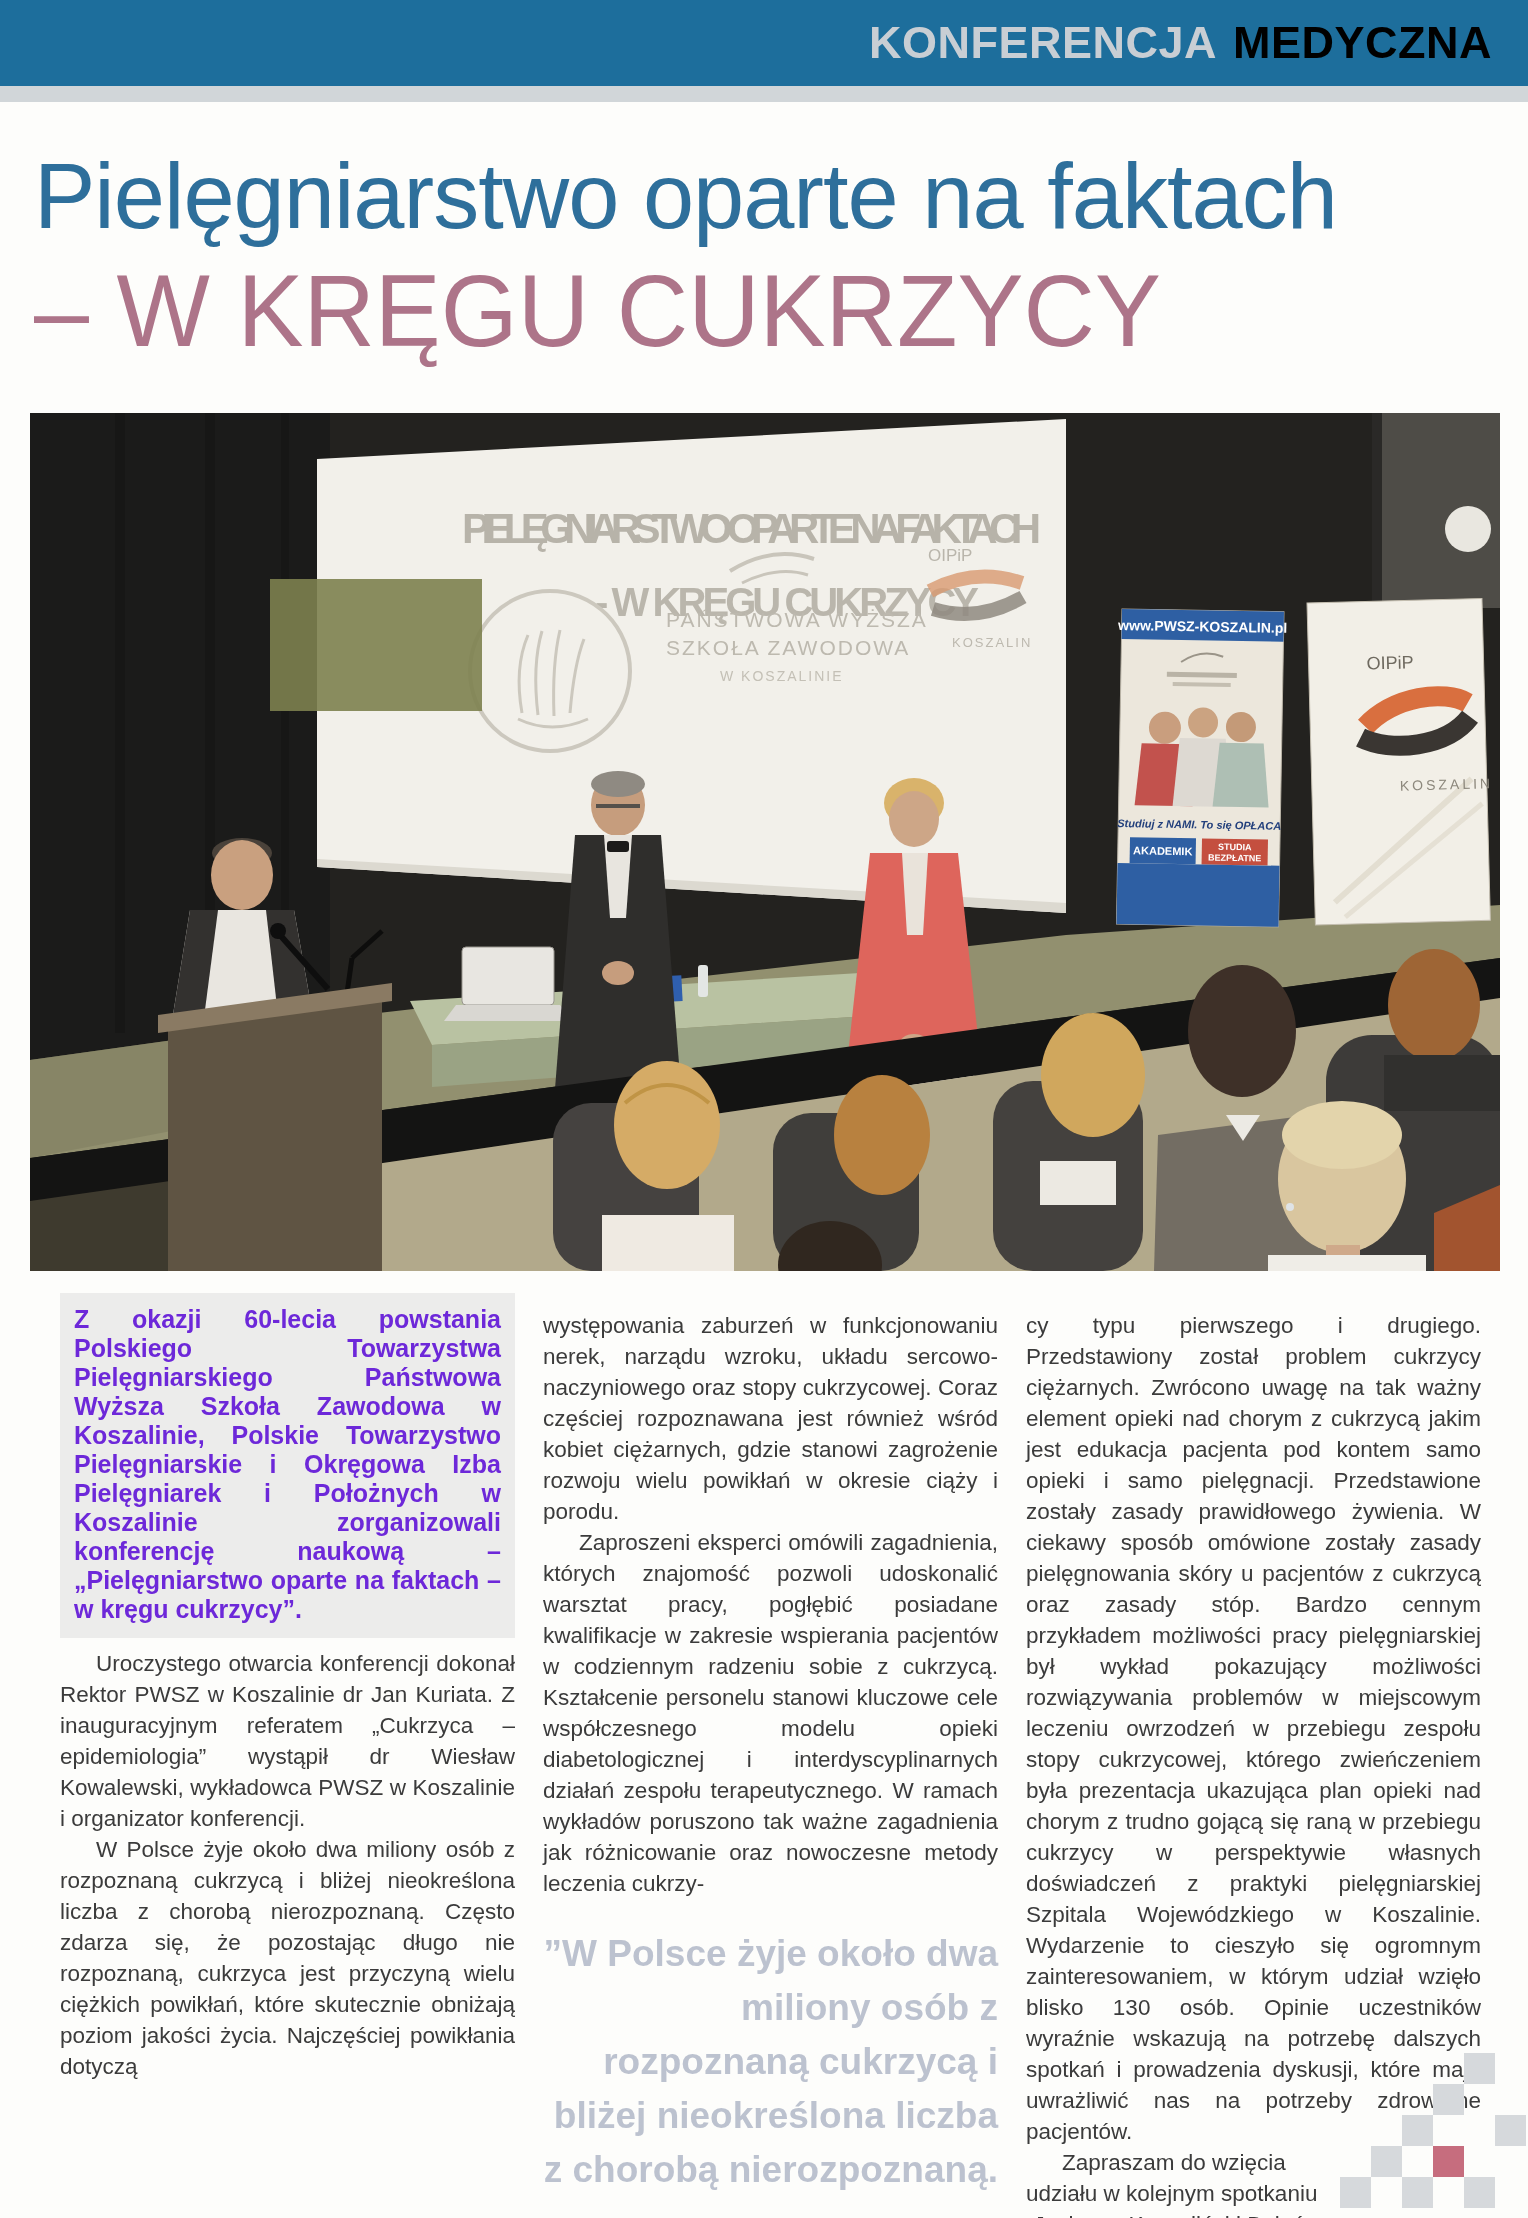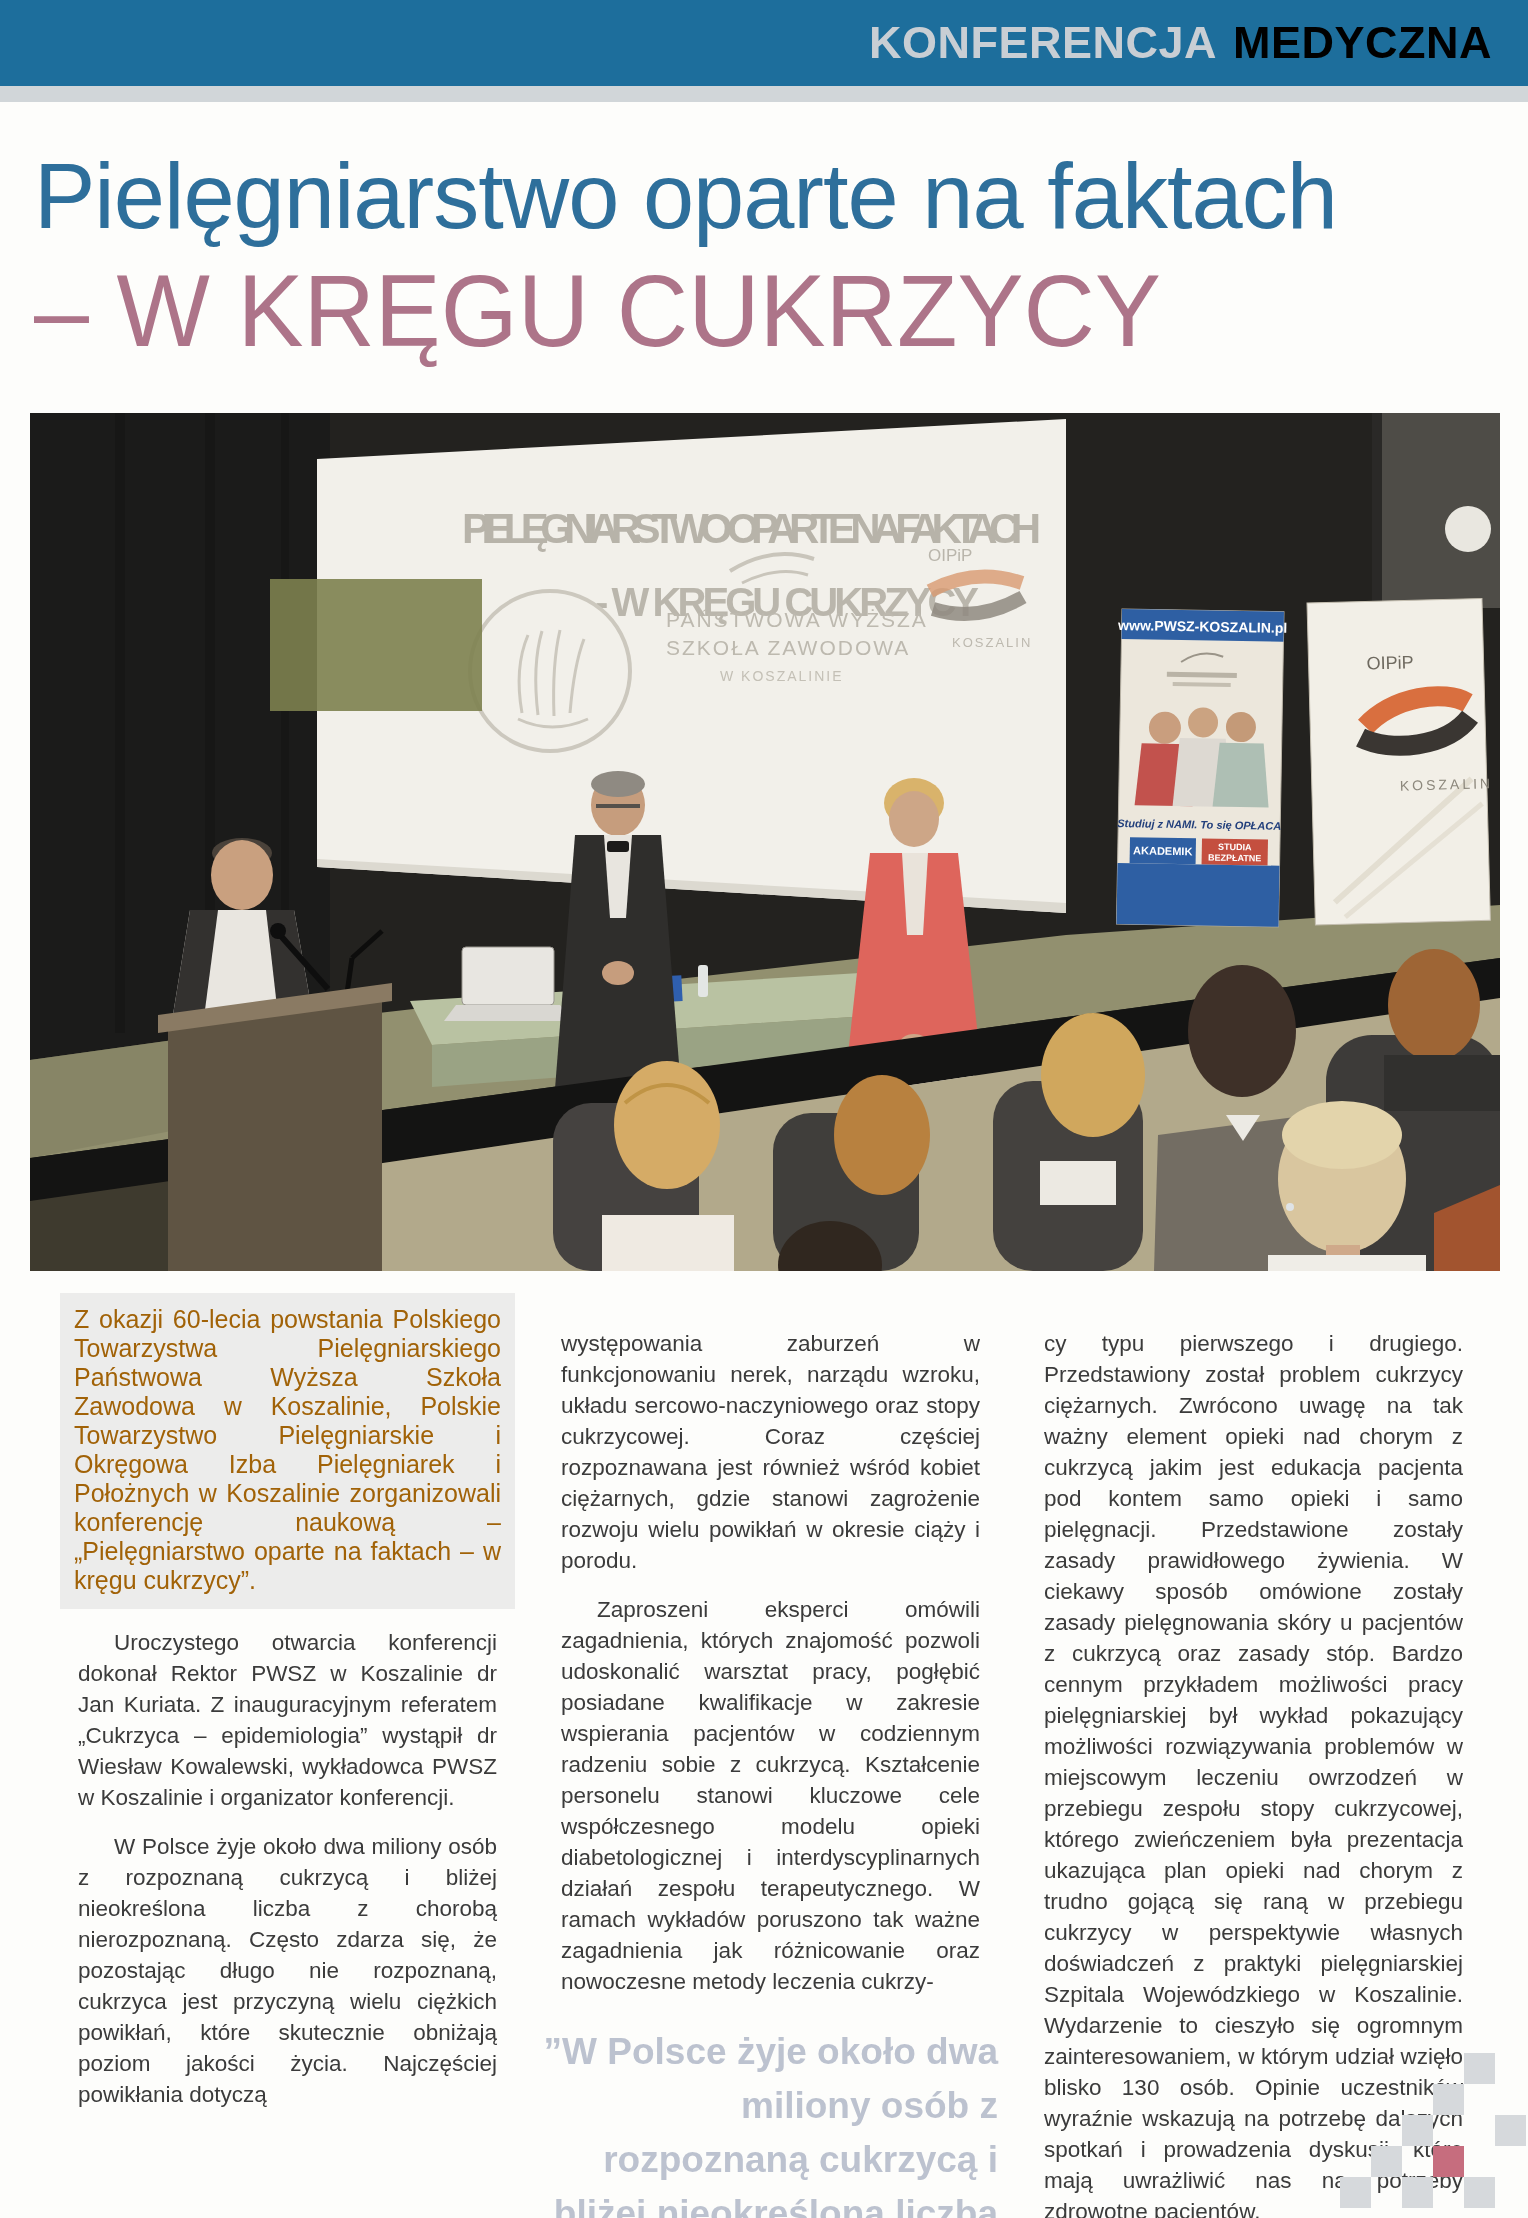--- a/index.html
+++ b/index.html
@@ -22,25 +22,25 @@
 
   
   .photo{position:absolute;left:30px;top:413px;width:1470px;height:858px;background:#23221f;}
   .photo svg{display:block;}
   .photo text{font-family:"Liberation Sans",sans-serif;}
 
   
   .columns{position:absolute;left:60px;top:1293px;width:1449px;display:flex;gap:28px;}
   .col{width:455px;flex:0 0 455px;font-size:22.5px;line-height:31px;text-align:justify;
        color:#3b3b3b;hyphens:auto;}
-  .col p{margin:18px;}
+  .col p{margin:0;}
   .indent{text-indent:36px;}
   .pad-top{padding-top:17px;}
   .lead-box{background:#ececeb;padding:12px 14px 14px 14px;margin-bottom:10px;
-            font-weight:normal;font-size:25px;line-height:29px;color:#a16207;text-align:justify;}
+            font-weight:bold;font-size:25px;line-height:29px;color:#6d28d9;text-align:justify;}
   .pull-quote{margin-top:28px;font-size:37px;line-height:54px;font-weight:bold;color:#bcc2cf;
               text-align:right;text-indent:0;}
   .no-justify{text-align:left;}
   .checker-float{float:right;width:150px;height:190px;margin-left:10px;}
 
   
   .checker{position:absolute;left:1340px;top:2053px;display:grid;
            grid-template-columns:repeat(6,31px);grid-auto-rows:31px;}
   .checker i{display:block;width:31px;height:31px;}
   .cg{background:#d6d9dc;}

